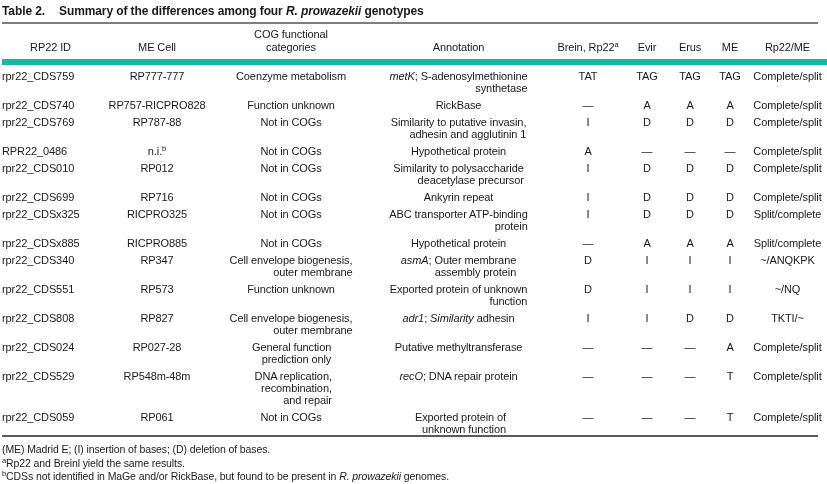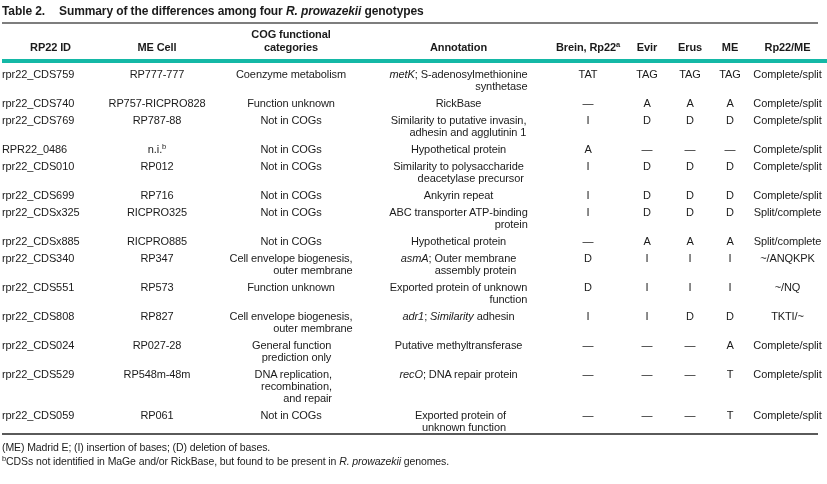--- a/index.html
+++ b/index.html
@@ -11,22 +11,22 @@
   .page{padding:2px 9px 0 2px;}
   
   .titlebar{font-size:12px;font-weight:700;letter-spacing:-0.1px;padding:2px 0 4px 0;}
   .titlebar .tlabel{margin-right:14px;}
   .titlebar i{font-style:italic;}
   .rule{height:2px;background:#7e7e7e;border:none;margin:0;}
   .rule.bottom{background:#5a5a5a;}
   
   table{border-collapse:collapse;table-layout:fixed;width:825px;font-size:11px;letter-spacing:-0.1px;}
   thead td{
-    vertical-align:bottom;font-weight:700;padding:4px 0 5px 0;
-    border-bottom:4px solid #14b8a6;line-height:13px;
+    vertical-align:bottom;font-weight:400;padding:4px 0 5px 0;
+    border-bottom:6px solid #14b8a6;line-height:13px;
     text-align:center;white-space:pre-line;
   }
   thead td.al{text-align:center;}
   tbody td{vertical-align:top;padding:5px 0 0 0;line-height:12px;}
   td.al{text-align:left;white-space:nowrap;}
   td.ac{text-align:center;}
   td.nw{white-space:nowrap;}
   .hang{
     display:inline-block;text-align:right;white-space:pre-line;
     padding-left:11px;text-indent:-11px;
@@ -241,16 +241,17 @@
           <td class="ac nw"><span>T</span></td>
           <td class="ac nw"><span>Complete/split</span></td>
         </tr>
       </tbody>
   </table>
 
   <div class="rule bottom"></div>
 
   <div class="footnotes" id="footnotes">
       <div class="fn"><span>(ME) Madrid E; (I) insertion of bases; (D) deletion of bases.</span></div>
+      <div class="fn"><sup>a</sup><span>Rp22 and Breinl yield the same results.</span></div>
       <div class="fn"><sup>b</sup><span>CDSs not identified in MaGe and/or RickBase, but found to be present in </span><i>R. prowazekii</i><span> genomes.</span></div>
     </div>
 
 </div>
 
 </body></html>

